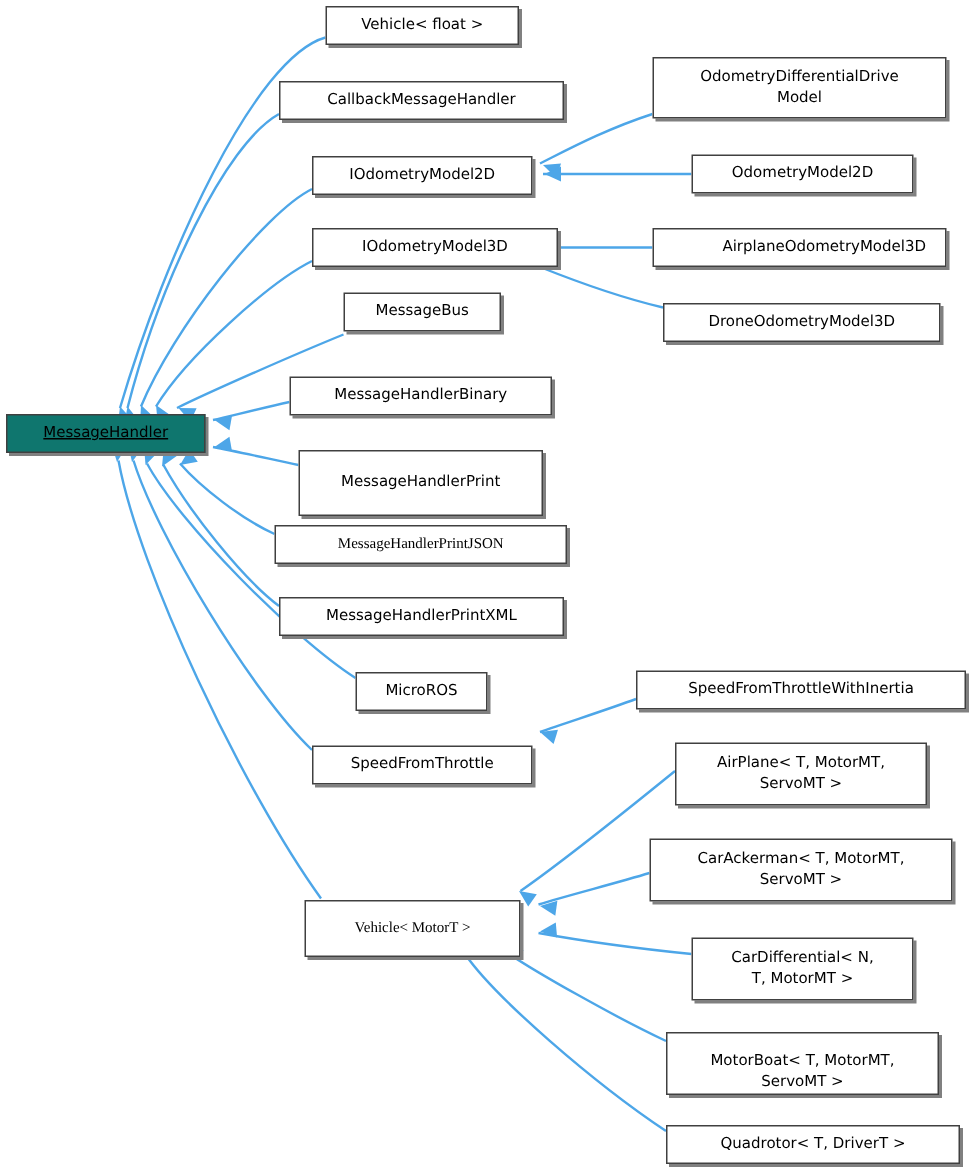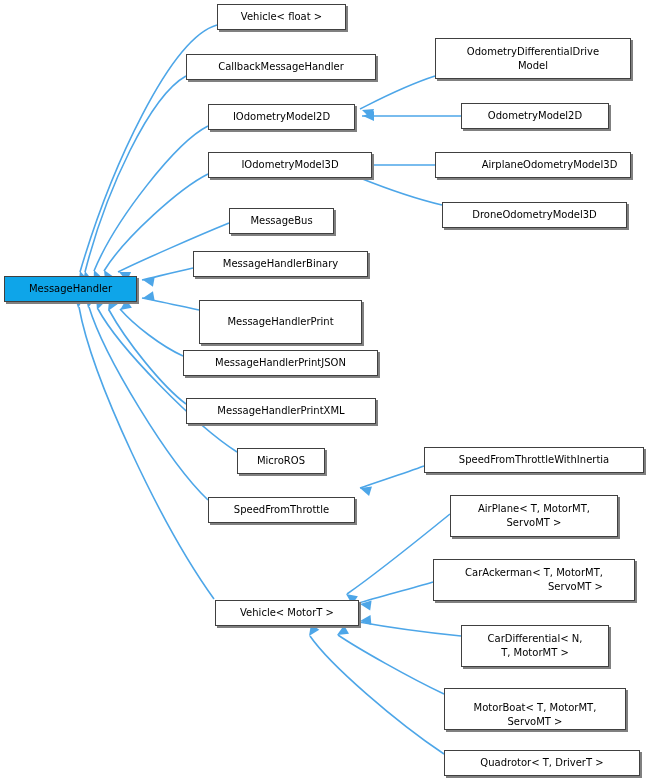--- a/index.html
+++ b/index.html
@@ -16,21 +16,22 @@
     align-items:center;
     justify-content:center;
     text-align:center;
     font-size:10px;
     line-height:14px;
     color:#000000;
     white-space:pre-line;
     letter-spacing:0px;
   }
   .node.current{
-    background:#0ea5e9;
+    background:#0f766e;
+    text-decoration:underline;
   }
 </style>
 </head>
 <body>
 
 <div id="diagram">
 
   <svg id="edges" viewBox="0 0 649 784" width="649" height="784" xmlns="http://www.w3.org/2000/svg">
       <path d="M217,25 C170,38 110,170 80,272" fill="none" stroke="#4da6e8" stroke-width="1.6"></path>
       <path d="M186,76 C150,96 106,190 85,272" fill="none" stroke="#4da6e8" stroke-width="1.6"></path>
@@ -76,38 +77,38 @@
       <polygon points="0,0 -11,-5 -11,5" fill="#4da6e8" transform="translate(360,621) rotate(175)"></polygon>
       <polygon points="0,0 -11,-5 -11,5" fill="#4da6e8" transform="translate(337,635) rotate(150)"></polygon>
       <polygon points="0,0 -11,-5 -11,5" fill="#4da6e8" transform="translate(309,636) rotate(124)"></polygon>
     </svg>
 
   <div id="nodes">
       <div class="node" style="left: 217px; top: 4px; width: 129px; height: 26px;"><span>Vehicle&lt; float &gt;</span></div>
       <div class="node" style="left: 186px; top: 54px; width: 190px; height: 26px;"><span>CallbackMessageHandler</span></div>
       <div class="node" style="left: 208px; top: 104px; width: 147px; height: 26px;"><span>IOdometryModel2D</span></div>
       <div class="node" style="left: 208px; top: 152px; width: 164px; height: 26px;"><span>IOdometryModel3D</span></div>
-      <div class="node" style="left: 229px; top: 208px; width: 105px; height: 26px;"><span>MessageBus</span></div>
+      <div class="node" style="left: 229px; top: 195px; width: 105px; height: 26px;"><span>MessageBus</span></div>
       <div class="node current" style="left: 4px; top: 276px; width: 133px; height: 26px;"><span>MessageHandler</span></div>
       <div class="node" style="left: 193px; top: 251px; width: 175px; height: 26px;"><span>MessageHandlerBinary</span></div>
       <div class="node" style="left: 199px; top: 300px; width: 163px; height: 44px;"><span>MessageHandlerPrint</span></div>
-      <div class="node" style="left: 183px; top: 350px; width: 195px; height: 26px;"><span>MessageHandlerPrintJSON</span></div>
+      <div class="node" style="left: 183px; top: 350px; width: 195px; height: 26px; font-family: Liberation Serif, serif;"><span>MessageHandlerPrintJSON</span></div>
       <div class="node" style="left: 186px; top: 398px; width: 190px; height: 26px;"><span>MessageHandlerPrintXML</span></div>
       <div class="node" style="left: 237px; top: 448px; width: 88px; height: 26px;"><span>MicroROS</span></div>
       <div class="node" style="left: 208px; top: 497px; width: 147px; height: 26px;"><span>SpeedFromThrottle</span></div>
-      <div class="node" style="left: 215px; top: 600px; width: 144px; height: 26px;"><span>Vehicle&lt; MotorT &gt;</span></div>
+      <div class="node" style="left: 203px; top: 600px; width: 144px; height: 38px; font-family: Liberation Serif, serif;"><span>Vehicle&lt; MotorT &gt;</span></div>
       <div class="node" style="left: 435px; top: 38px; width: 196px; height: 41px;"><span>OdometryDifferentialDrive
 Model</span></div>
       <div class="node" style="left: 461px; top: 103px; width: 148px; height: 26px;"><span>OdometryModel2D</span></div>
       <div class="node" style="left: 435px; top: 152px; width: 196px; height: 26px; padding-left: 33px;"><span>AirplaneOdometryModel3D</span></div>
       <div class="node" style="left: 442px; top: 202px; width: 185px; height: 26px;"><span>DroneOdometryModel3D</span></div>
       <div class="node" style="left: 424px; top: 447px; width: 220px; height: 26px;"><span>SpeedFromThrottleWithInertia</span></div>
       <div class="node" style="left: 450px; top: 495px; width: 168px; height: 42px;"><span>AirPlane&lt; T, MotorMT,
 ServoMT &gt;</span></div>
-      <div class="node" style="left: 433px; top: 559px; width: 202px; height: 42px; text-align: right;"><span>CarAckerman&lt; T, MotorMT,
+      <div class="node" style="left: 433px; top: 559px; width: 202px; height: 42px;"><span>CarAckerman&lt; T, MotorMT,
 ServoMT &gt;</span></div>
       <div class="node" style="left: 461px; top: 625px; width: 148px; height: 42px;"><span>CarDifferential&lt; N,
 T, MotorMT &gt;</span></div>
       <div class="node" style="left: 444px; top: 688px; width: 182px; height: 42px; align-items: flex-end;"><span>MotorBoat&lt; T, MotorMT,
 ServoMT &gt;</span></div>
       <div class="node" style="left: 444px; top: 750px; width: 196px; height: 26px;"><span>Quadrotor&lt; T, DriverT &gt;</span></div>
     </div>
 
 </div>
 

